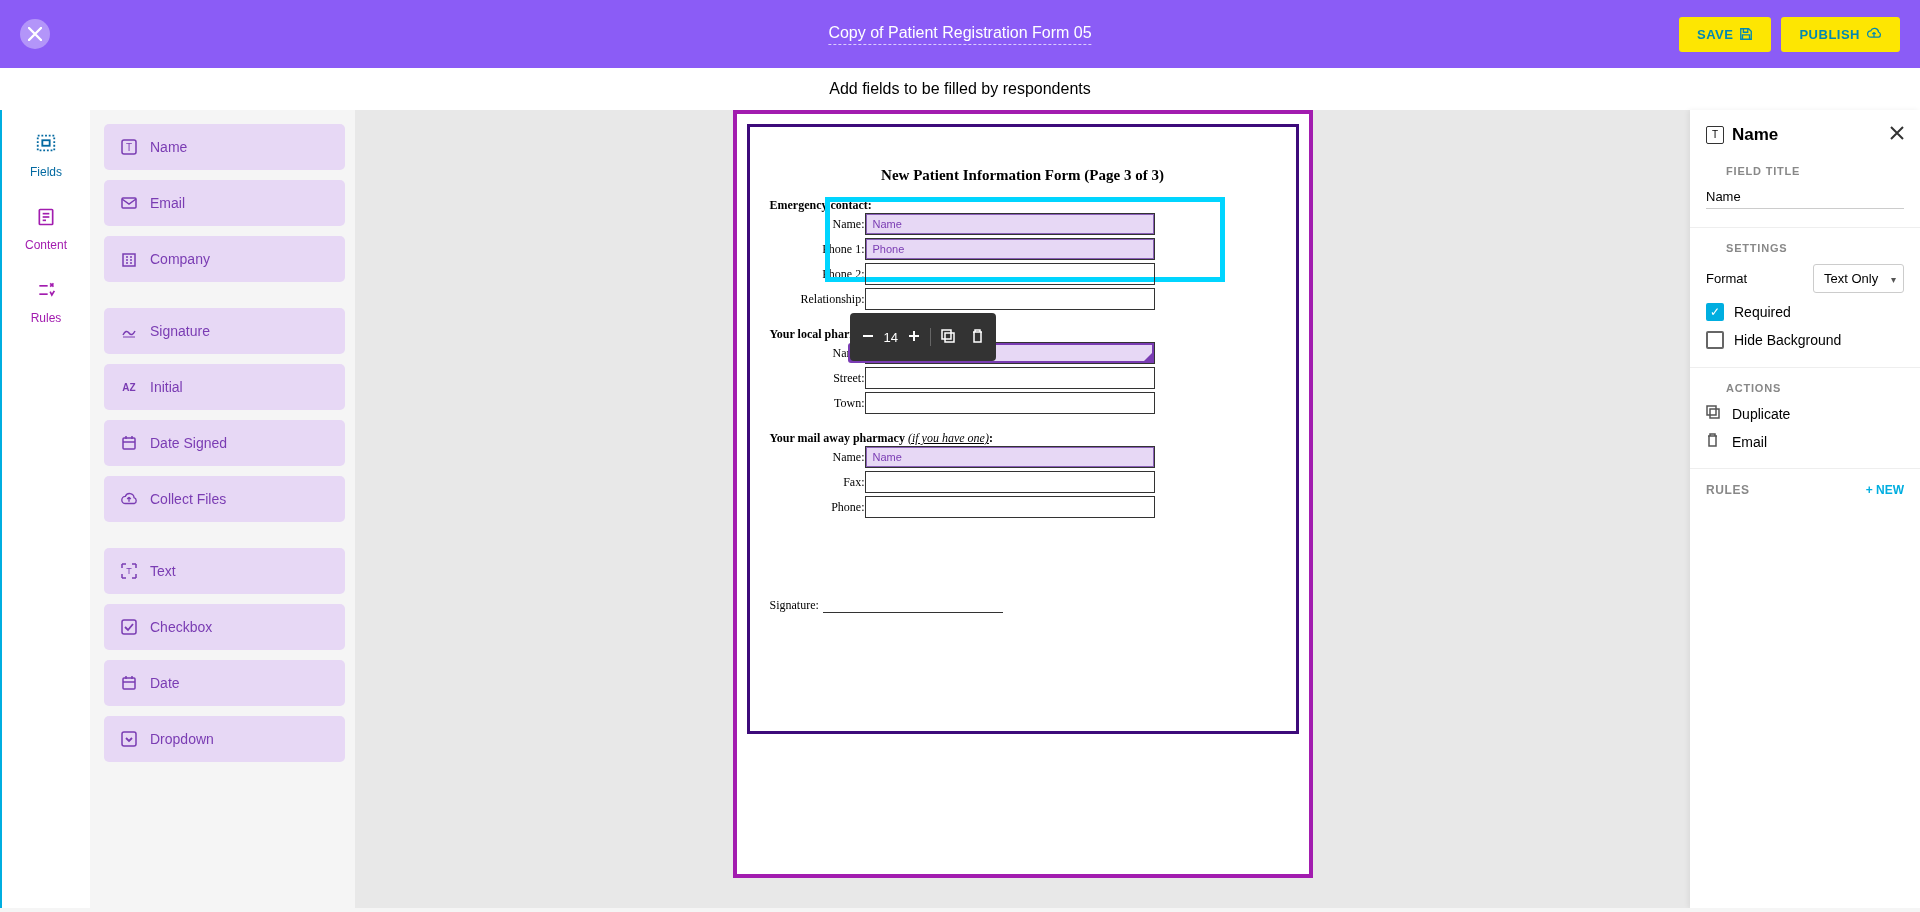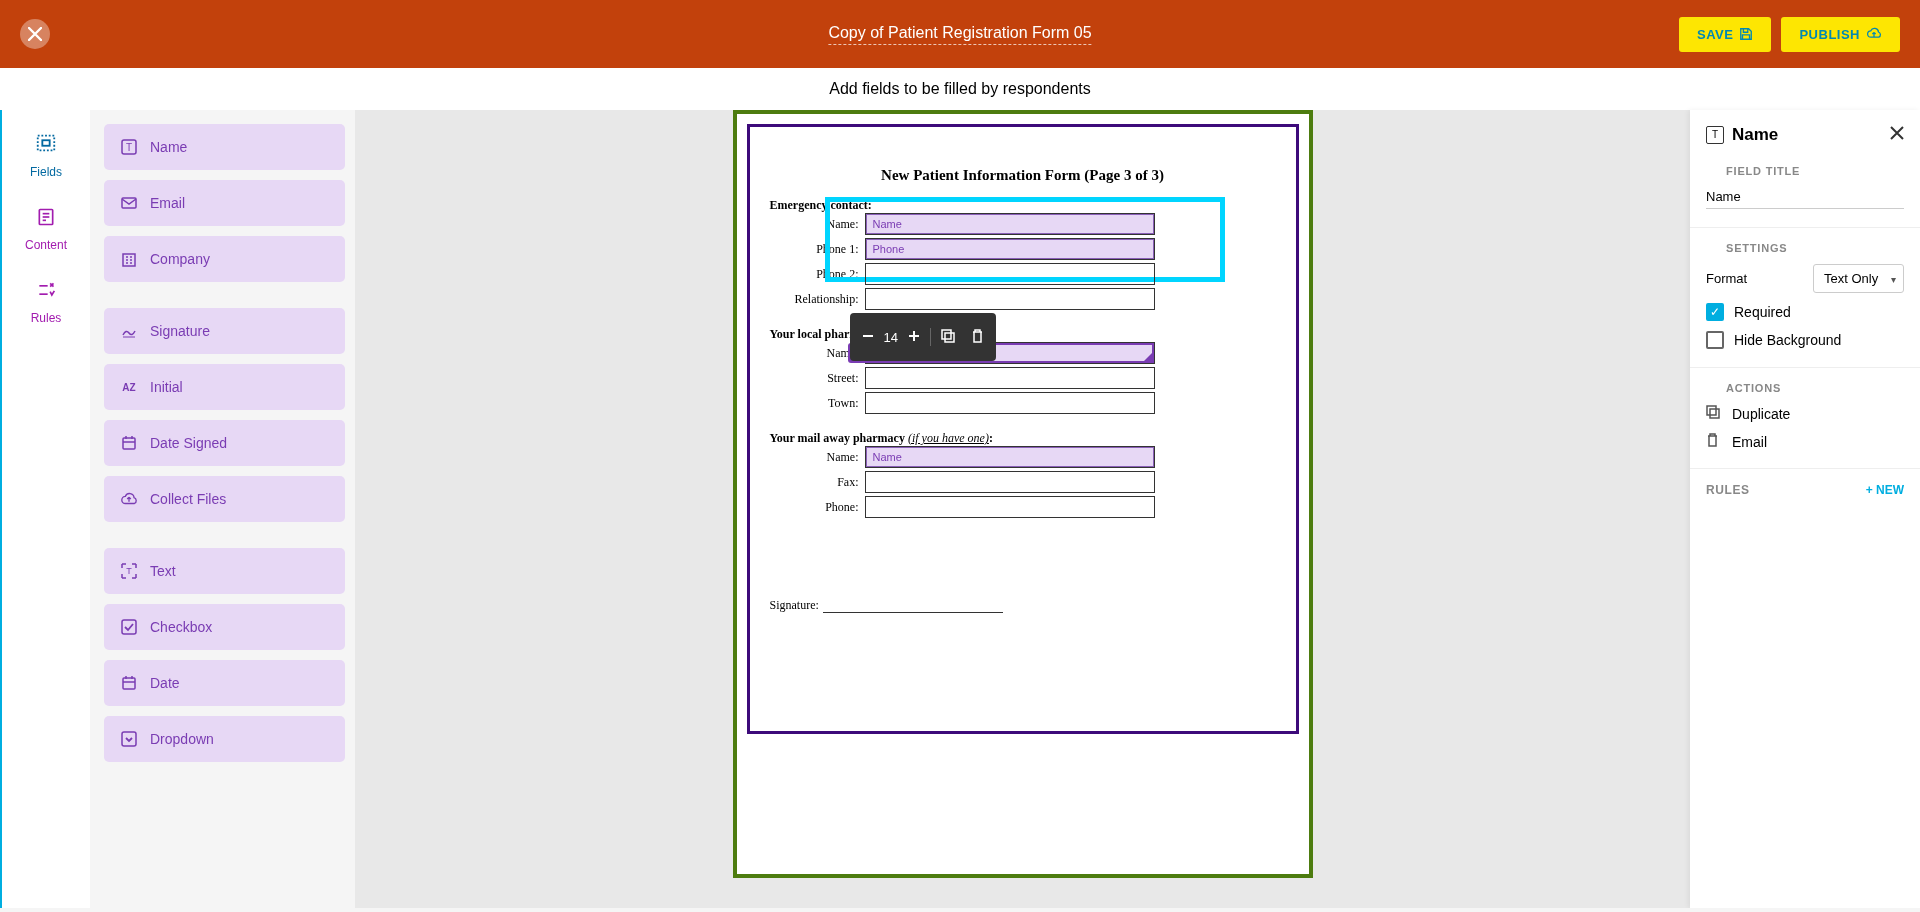--- a/index.html
+++ b/index.html
@@ -1,19 +1,19 @@
 <!DOCTYPE html>
 <html><head>
   <meta charset="utf-8">
   <style>
     * { margin: 0; padding: 0; box-sizing: border-box; }
     body { font-family: -apple-system, BlinkMacSystemFont, "Segoe UI", sans-serif; background: #f5f5f5; overflow: hidden; }
     
     .topbar {
-      background: #c2410c;
+      background: #8b5cf6;
       height: 68px;
       display: flex;
       align-items: center;
       padding: 0 20px;
       position: relative;
     }
     .close-btn {
       width: 30px; height: 30px;
       border-radius: 50%;
       background: rgba(255,255,255,0.35);
@@ -116,21 +116,21 @@
     .canvas-wrap {
       flex: 1;
       background: #e8e8e8;
       display: flex;
       justify-content: center;
       overflow-y: auto;
       padding-bottom: 30px;
     }
     .doc-outer {
       width: 580px;
-      border: 4px solid #4d7c0f;
+      border: 4px solid #a21caf;
       background: #fff;
       margin-top: 0;
     }
     .doc-inner {
       border: 3px solid #3d0a7a;
       margin: 10px;
       padding: 40px 20px 20px;
       min-height: 610px;
       position: relative;
     }
@@ -149,21 +149,20 @@
     .doc-row {
       display: flex;
       align-items: center;
       margin-bottom: 3px;
     }
     .doc-row label {
       font-family: Georgia, serif;
       font-size: 12px;
       width: 95px;
       text-align: right;
-      padding-right: 6px;
     }
     .doc-input {
       flex: 1;
       border: 1px solid #333;
       height: 22px;
       max-width: 290px;
       position: relative;
     }
     .placed-field {
       position: absolute;

